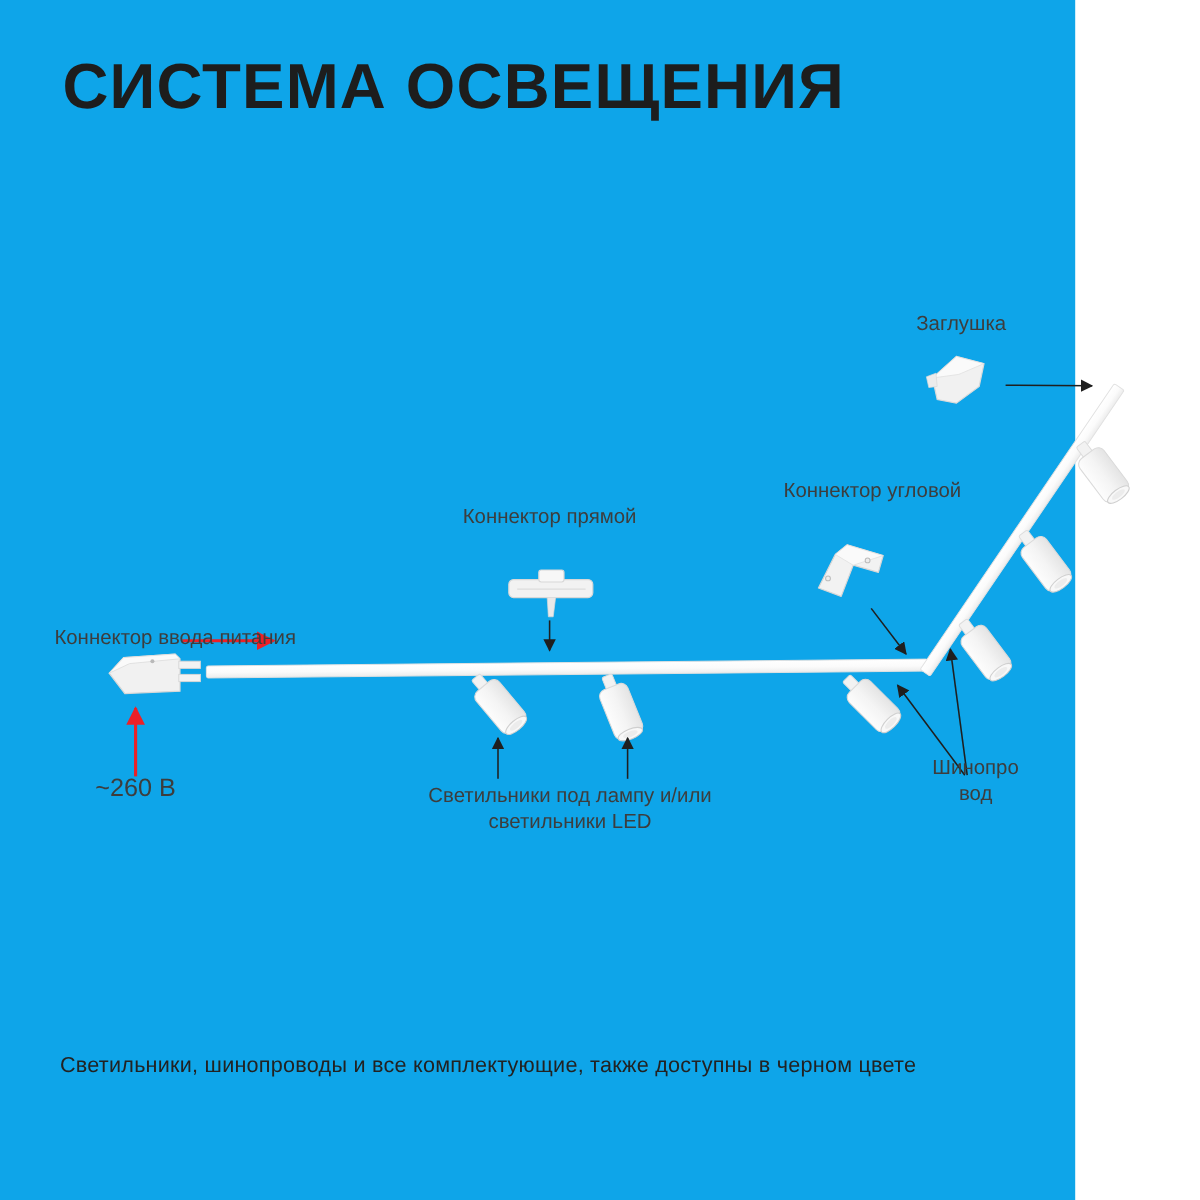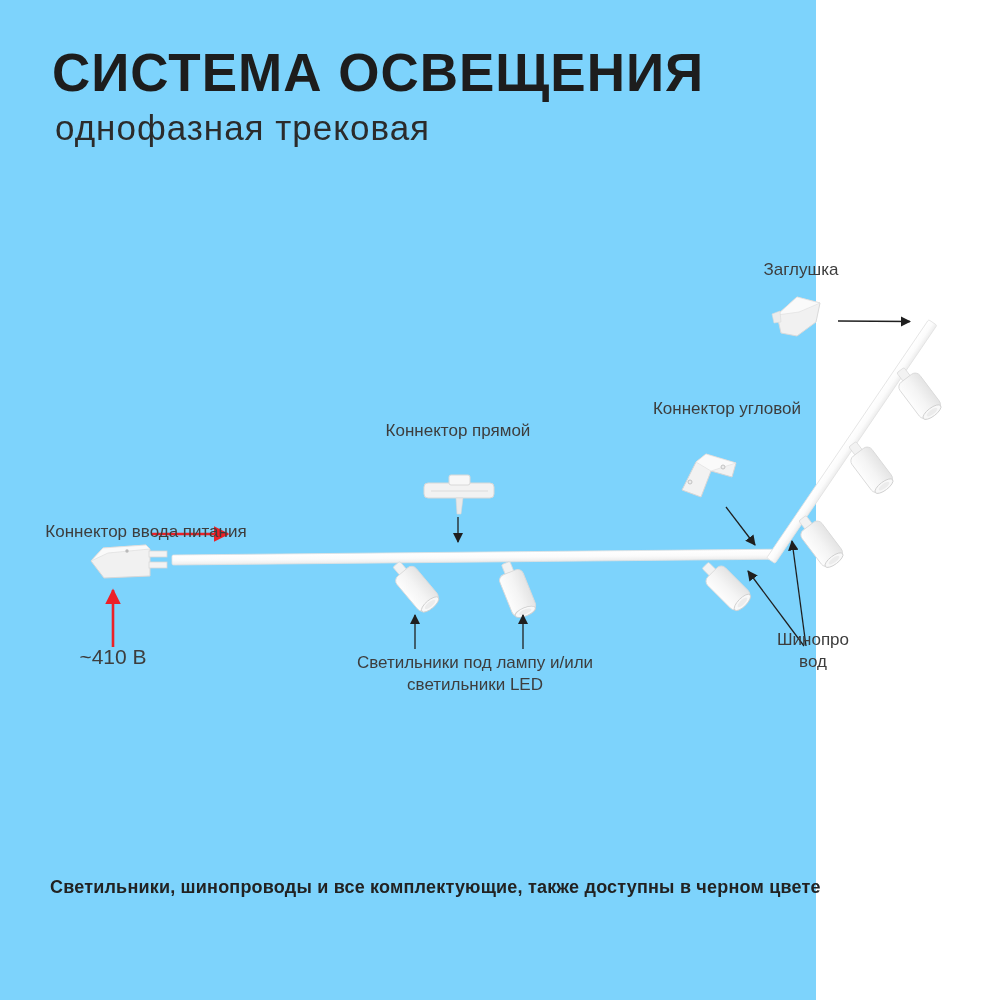--- a/index.html
+++ b/index.html
@@ -2,21 +2,21 @@
 <html style="--accent-red: #ec2027; --heading-text: #1d1d1d; --label-text: #3d3d3d; --track-fill: #ffffff;"><head>
 <meta charset="utf-8">
 <style>
   html, body {
     margin: 0; padding: 0;
     width: 1000px; height: 1000px;
     background: #ffffff;
     font-family: "Liberation Sans", "DejaVu Sans", sans-serif;
     overflow: hidden;
   }
-  .stage { position: relative; width: 816px; height: 1000px; background: #7dd3fc; }
+  .stage { position: relative; width: 896px; height: 1000px; background: #0ea5e9; }
 
   
   .title {
     position: absolute; left: 52px; top: 42px;
     font-size: 53px; font-weight: 800; letter-spacing: 1px;
     color: var(--heading-text, #1d1d1d); white-space: nowrap;
   }
   .subtitle {
     position: absolute; left: 55px; top: 108px;
     font-size: 35px; font-weight: 400; letter-spacing: 1px;
@@ -36,31 +36,30 @@
   .lbl-corner   { left: 647px; top: 398px; width: 160px; }
   .lbl-straight { left: 378px; top: 420px; width: 160px; }
   .lbl-power    { left:  41px; top: 490px; width: 210px; margin-top: 31px; }
   .lbl-voltage  { left:  58px; top: 646px; width: 110px; font-size: 21px; }
   .lbl-fixtures { left: 340px; top: 652px; width: 270px; text-align: center; }
   .lbl-busbar   { left: 763px; top: 629px; width: 100px; }
   .lbl-busbar span { display: block; }
 
   .footnote {
     position: absolute; left: 50px; top: 877px;
-    font-size: 18px; font-weight: 700; letter-spacing: 0.2px;
+    font-size: 18px; font-weight: 400; letter-spacing: 0.2px;
     color: #222222; white-space: nowrap;
   }
 </style>
 </head>
 <body>
 
 <div class="stage">
 
   <div class="title">СИСТЕМА ОСВЕЩЕНИЯ</div>
-  <div class="subtitle">однофазная трековая</div>
 
   <svg class="diagram-svg" viewBox="0 0 1000 1000">
     <defs>
       <linearGradient id="gTrack" x1="0" y1="0" x2="0" y2="1">
         <stop offset="0" stop-color="#ffffff"></stop>
         <stop offset="0.55" stop-color="#fbfbfb"></stop>
         <stop offset="1" stop-color="#ececec"></stop>
       </linearGradient>
       <linearGradient id="gBody" x1="0" y1="0" x2="1" y2="0">
         <stop offset="0" stop-color="#fdfdfd"></stop>
@@ -133,21 +132,21 @@
     <line x1="806" y1="646" x2="792" y2="541" stroke="#1f1f1f" stroke-width="1.3" marker-end="url(#mBlack)"></line>
 
     <line x1="152" y1="534" x2="228" y2="534" stroke="#ec2027" stroke-width="2.6" marker-end="url(#mRed)"></line>
     <line x1="113" y1="647" x2="113" y2="590" stroke="#ec2027" stroke-width="2.6" marker-end="url(#mRed)"></line>
   </svg>
 
   <div class="lbl lbl-endcap">Заглушка</div>
   <div class="lbl lbl-straight">Коннектор прямой</div>
   <div class="lbl lbl-corner">Коннектор угловой</div>
   <div class="lbl lbl-power">Коннектор ввода питания</div>
-  <div class="lbl lbl-voltage">~410 В</div>
+  <div class="lbl lbl-voltage">~260 В</div>
   <div class="lbl lbl-fixtures">Светильники под лампу и/или светильники LED</div>
   <div class="lbl lbl-busbar">
     <span>Шинопро</span>
     <span>вод</span>
   </div>
 
   <div class="footnote">Светильники, шинопроводы и все комплектующие, также доступны в черном цвете</div>
 </div>
 
 </body></html>

